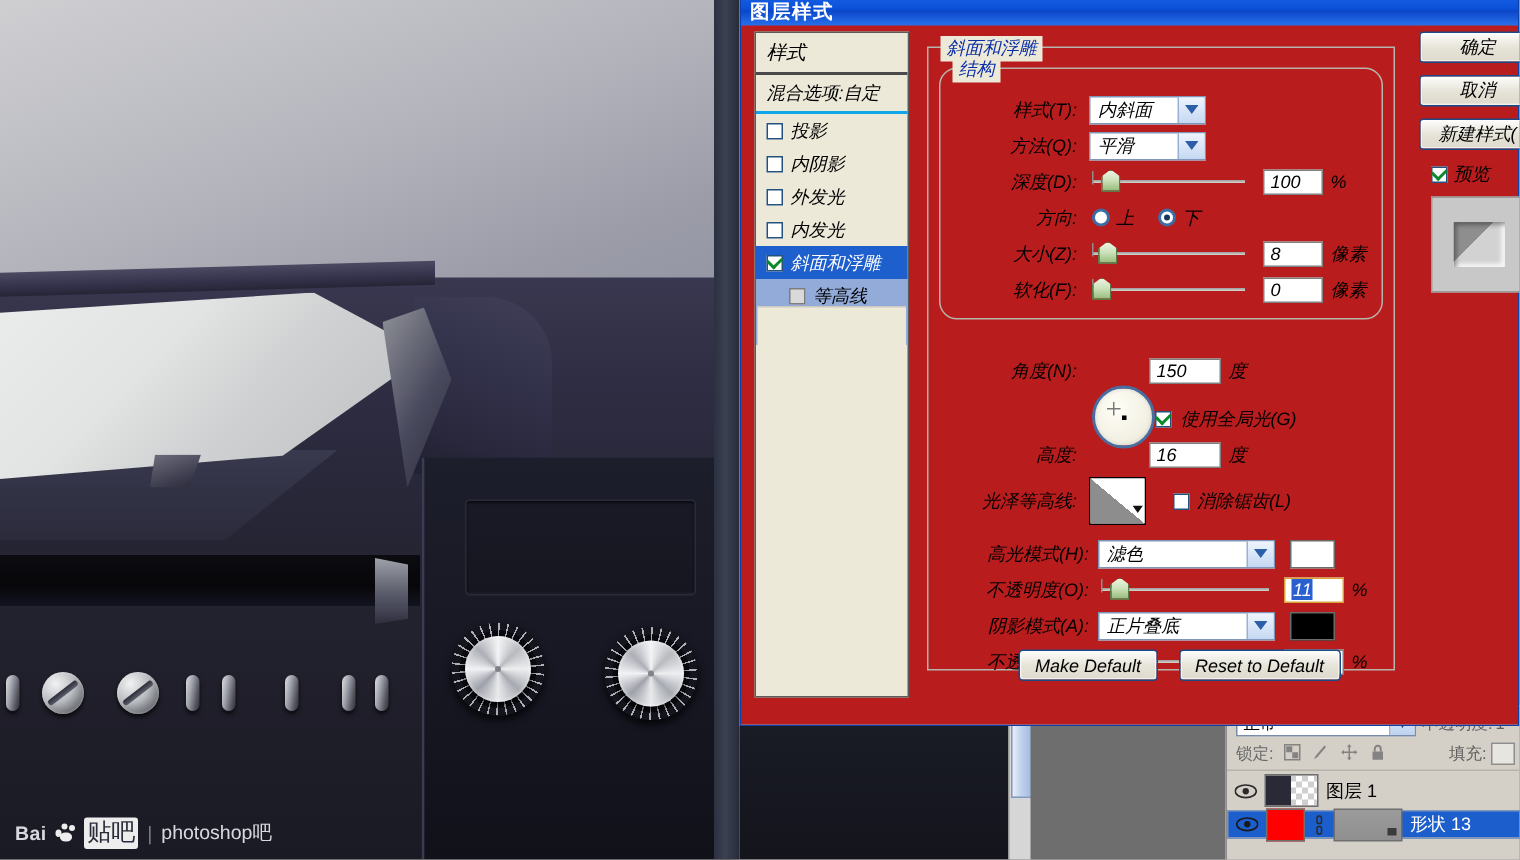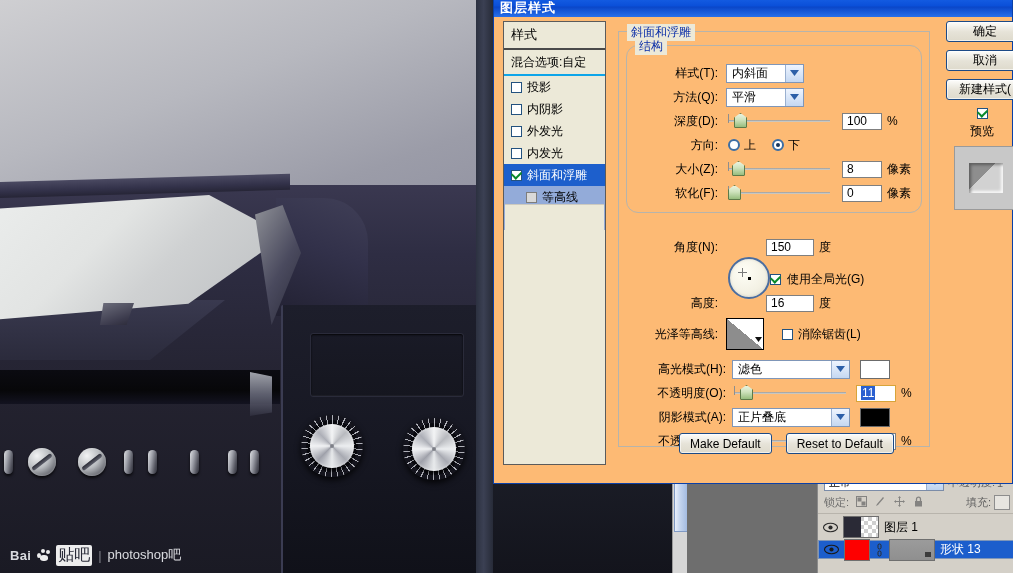--- a/index.html
+++ b/index.html
@@ -111,21 +111,21 @@
   .thumb-mask{width:44px;height:20px;border:1px solid #6f6f6f;flex:0 0 auto;position:relative;
        background:linear-gradient(180deg,#9b9b9b,#8f8f8f);}
   .thumb-mask:after{content:"";position:absolute;right:3px;bottom:3px;width:6px;height:5px;background:#3b3b3b;}
   .layer-name{font-size:12px;white-space:nowrap;}
   
   #dialog{position:absolute;left:493px;top:-6px;width:520px;height:490px;background:#ece9d8;
        border:1px solid #0a40a8;box-sizing:border-box;}
   #dlg-title{height:22px;background:linear-gradient(180deg,#1a64e8 0%,#0a4fd8 48%,#0a46c8 52%,#2b74ee 100%);
        color:#fff;font-weight:bold;font-size:13px;display:flex;align-items:flex-end;padding:0 6px 1px 6px;
        letter-spacing:1px;}
-  #dlg-body{position:absolute;left:0;top:22px;right:0;bottom:0;background:#fdba74;}
+  #dlg-body{position:absolute;left:0;top:22px;right:0;bottom:0;background:#b91c1c;font-style:italic;}
   
   #styles-col{position:absolute;left:9px;top:4px;width:103px;height:444px;background:#ece9d8;
        border:1px solid #5b5b5b;box-sizing:border-box;}
   .st-head{height:26px;border-bottom:2px solid #4a4a4a;display:flex;align-items:center;padding-left:7px;
        font-size:13px;background:#ece9d8;}
   .st-blend{height:24px;border-bottom:2px solid #0ea5e9;display:flex;align-items:center;padding-left:7px;
        font-size:12px;}
   .st-item{height:22px;display:flex;align-items:center;padding-left:7px;gap:5px;font-size:12px;}
   .st-item.sub{padding-left:22px;background:#93abd9;}
   .st-item.active{background:#1d5fcc;color:#fff;}
@@ -179,21 +179,21 @@
   .contour .arr{position:absolute;right:1px;top:50%;margin-top:-3px;}
   .swatch{height:19px;border:1px solid #6b6b6b;box-sizing:border-box;}
   .btn{height:21px;border:1px solid #1c4a86;border-radius:3px;background:linear-gradient(180deg,#fdfdfb,#e6e3d8 52%,#dedacc 100%);
        font-size:12px;display:flex;align-items:center;justify-content:center;box-sizing:border-box;
        box-shadow:inset 0 0 0 1px rgba(255,255,255,.6);}
   .dlg-btns{position:absolute;left:185px;top:416px;display:flex;gap:14px;}
   .dlg-btns .btn{padding:0 10px;font-family:"Liberation Sans",sans-serif;}
   
   #btncol{position:absolute;left:452px;top:4px;width:64px;}
   #btncol .btn{width:78px;margin-bottom:8px;}
-  .pvrow{display:flex;align-items:center;gap:4px;margin-top:2px;padding-left:8px;font-size:12px;flex-direction:column;}
+  .pvrow{display:flex;align-items:center;gap:4px;margin-top:2px;padding-left:8px;font-size:12px;}
   #preview-box{margin-top:6px;margin-left:8px;width:62px;height:62px;background:#c8c8c8;
        border:1px solid #9a9a9a;display:flex;align-items:center;justify-content:center;}
   #preview-box .sq{width:34px;height:30px;background:linear-gradient(135deg,#8e8e8e 0 42%,#d2d2d2 42%);
        box-shadow:inset 2px 2px 3px rgba(0,0,0,.35),inset -2px -2px 3px rgba(255,255,255,.9);}
 </style>
 </head>
 <body>
 
 <div id="canvas-area">
   <div class="sky"></div>

